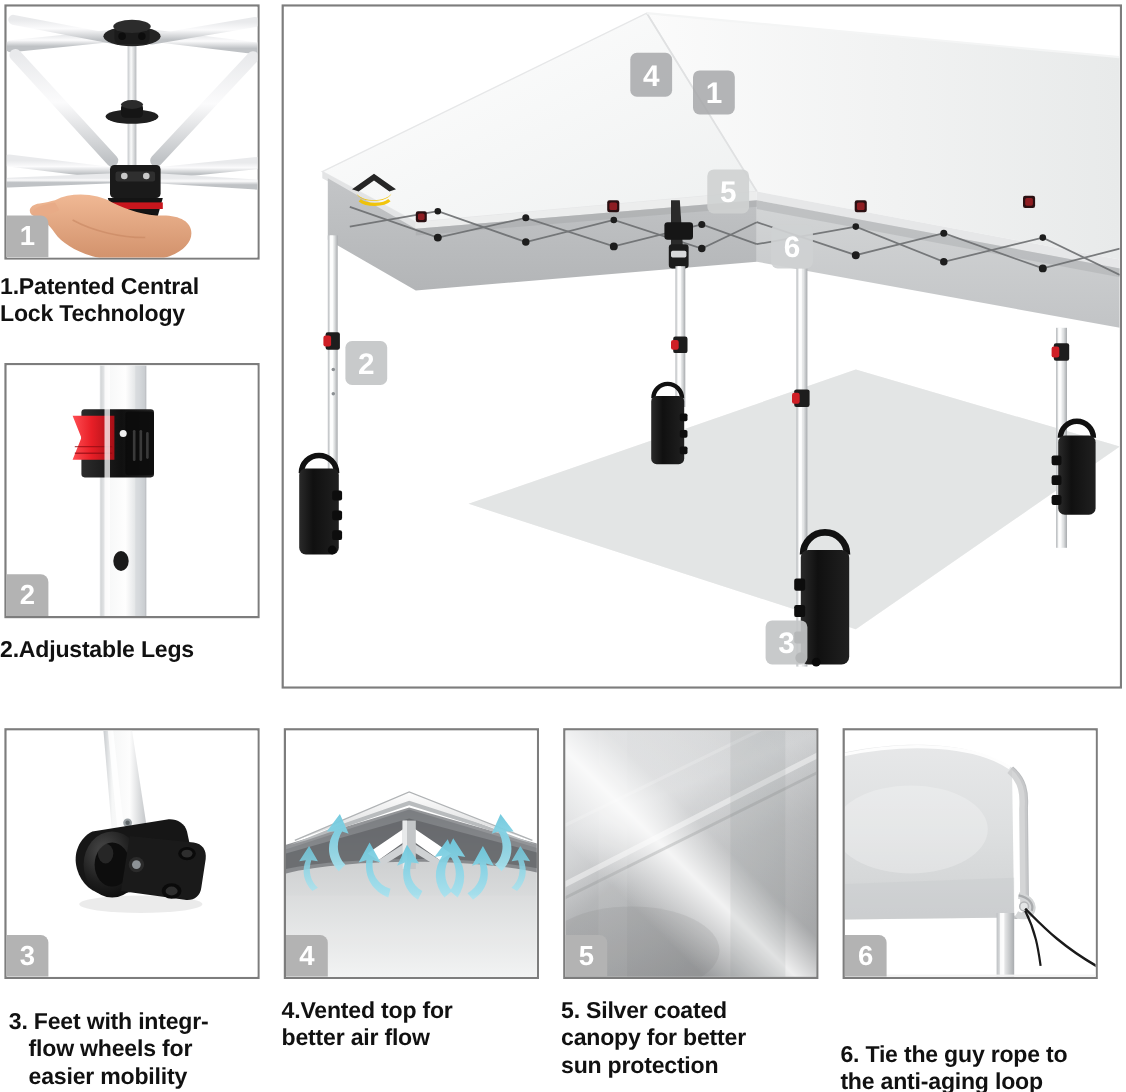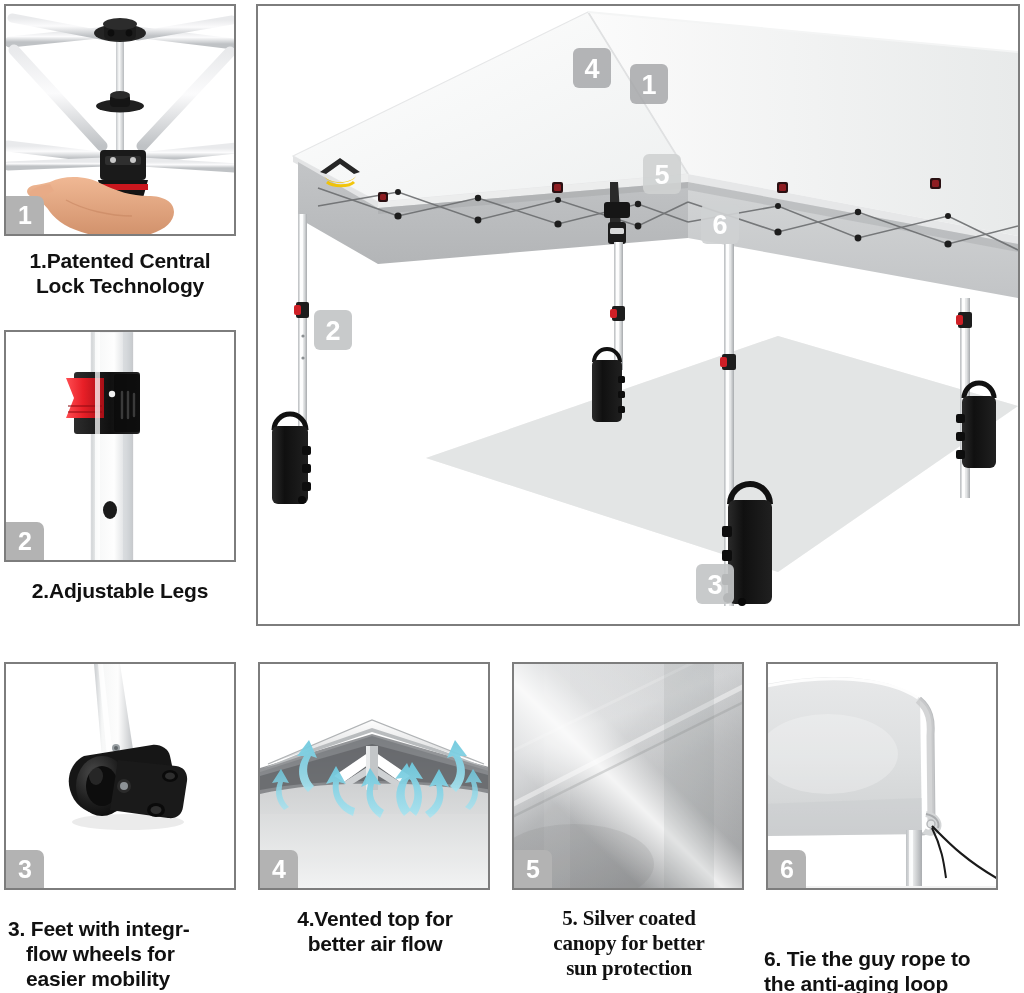--- a/index.html
+++ b/index.html
@@ -36,21 +36,21 @@
   }
   .caption{
     position:absolute;
     font-weight:bold;
     color:#111111;
     font-size:21px;
     line-height:25px;
     font-family:"Liberation Sans", sans-serif;
     letter-spacing:-0.2px;
   }
-  .caption.center{text-align:center;}
+  .caption.center{text-align:left;}
   .caption.left{text-align:left;}
 
   
   #p1{left:4px;top:4px;width:232px;height:232px;}
 
   
   #p2{left:4px;top:330px;width:232px;height:232px;}
 
   
   #p3{left:4px;top:662px;width:232px;height:228px;}
@@ -65,21 +65,21 @@
   #p6{left:766px;top:662px;width:232px;height:228px;}
 
   
   #hero{left:256px;top:4px;width:764px;height:622px;}
 
   
   #c1{left:0;top:248px;width:240px;}
   #c2{left:0;top:578px;width:240px;}
   #c3{left:8px;top:916px;width:230px;}
   #c4{left:256px;top:906px;width:238px;}
-  #c5{left:510px;top:906px;width:238px;font-family:Liberation Serif, serif;}
+  #c5{left:510px;top:906px;width:238px;}
   #c6{left:764px;top:906px;width:256px;margin-top:40px;}
 </style>
 </head>
 <body>
 
 <div class="page">
 
   <div class="frame" id="p1">
     <svg viewBox="0 0 232 232" width="232" height="232">
       <defs>

